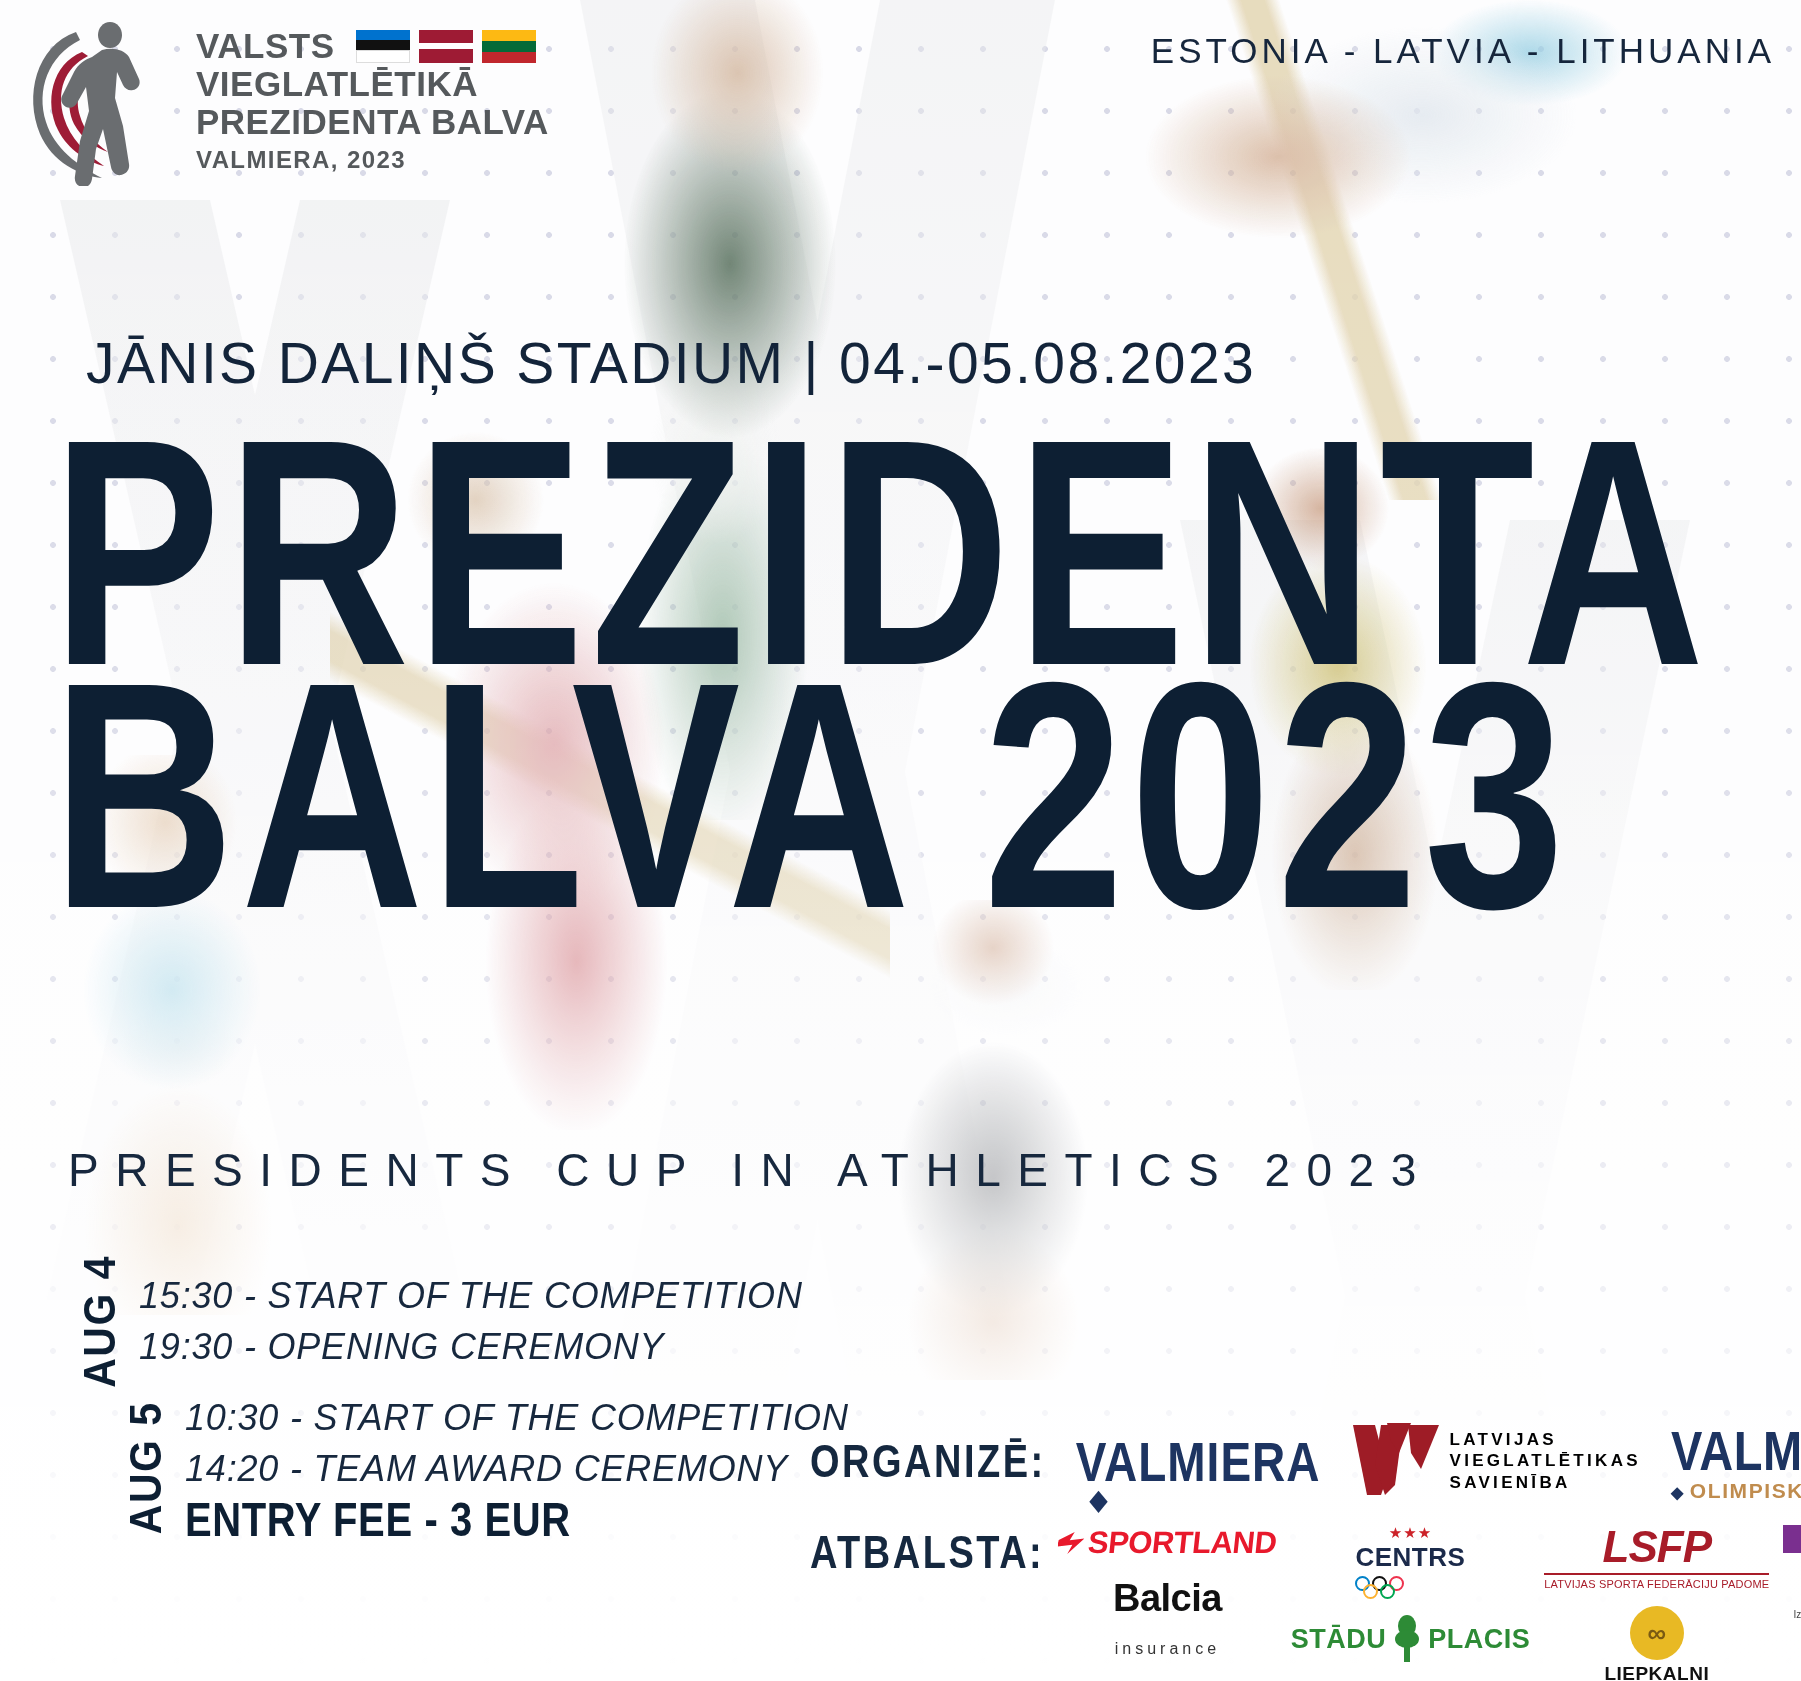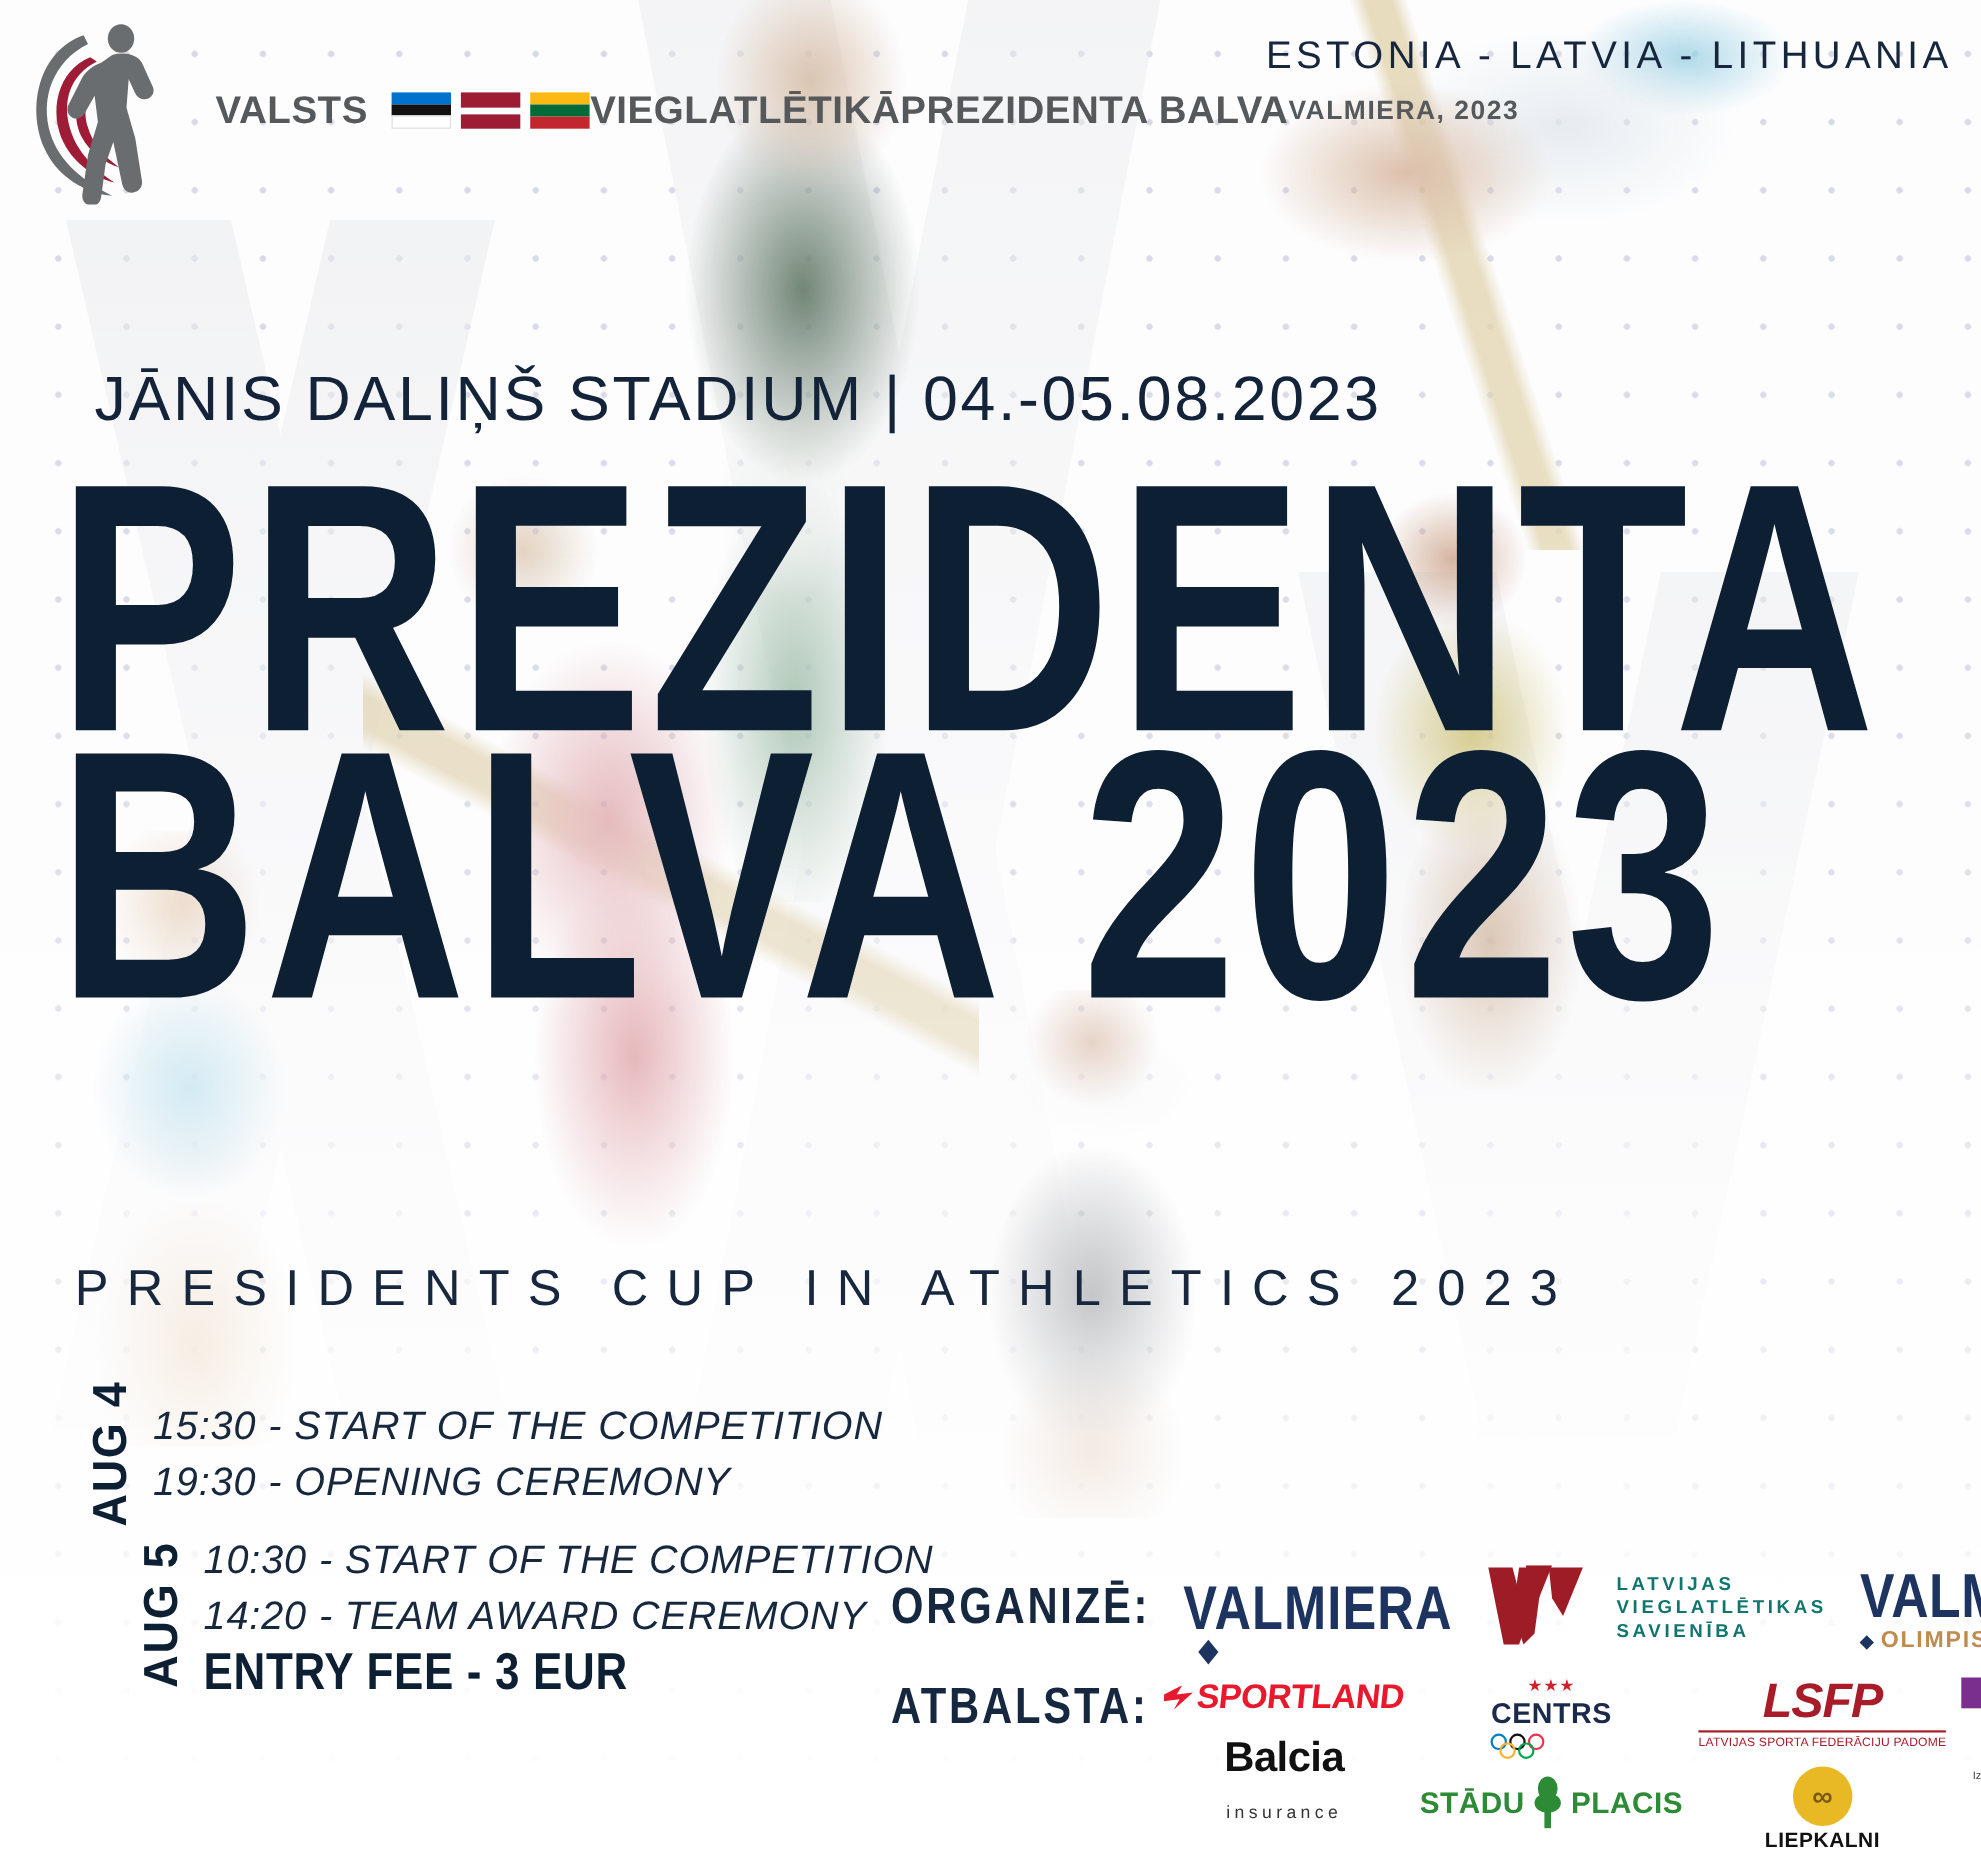--- a/index.html
+++ b/index.html
@@ -47,21 +47,21 @@
     pointer-events:none;
   }
   .content { position:absolute; inset:0; z-index:10; }
 
   
   .logo-block {
     position:absolute; left:18px; top:16px;
     display:flex; align-items:center; gap:18px;
   }
   .logo-mark { position:relative; width:160px; height:170px; flex:none; }
-  .logo-text { display:flex; justify-content:space-between; }
+  .logo-text { display:flex; flex-direction:column; justify-content:space-between; }
   .logo-row1 { display:flex; align-items:center; gap:16px; }
   .lt-line {
     font-family:"Liberation Sans", sans-serif;
     font-weight:700; color:#55595c; letter-spacing:.5px;
     font-size:35px; line-height:1.08; white-space:nowrap;
   }
   .lt-small {
     font-weight:700; color:#55595c; font-size:24px;
     letter-spacing:1.4px; line-height:1.3; margin-top:3px;
   }
@@ -153,22 +153,22 @@
   }
   .valmiera::after{
     content:""; position:absolute; left:16px; bottom:-13px;
     width:13px; height:13px; background:#1d3461; transform:rotate(45deg);
   }
   
   .lvs { display:flex; align-items:center; gap:7px; }
   .lvs-w { position:relative; width:92px; height:76px; }
   .lvs-txt div {
     font-family:"Liberation Sans Narrow","Liberation Sans",sans-serif;
-    font-weight:700; font-size:17px; color:#0f766e;
-    letter-spacing:3.3px; line-height:1.24; white-space:nowrap;margin-left:20px;
+    font-weight:700; font-size:17px; color:#000000;
+    letter-spacing:3.3px; line-height:1.24; white-space:nowrap;
   }
   
   .voc { line-height:1; }
   .voc .t1 {
     font-family:"Liberation Sans Narrow","Liberation Sans",sans-serif;
     font-weight:700; font-size:47px; color:#1d3461;
     letter-spacing:.5px; transform:scaleY(1.2); transform-origin:left top;
     display:block; white-space:nowrap;
   }
   .voc .t2 {

